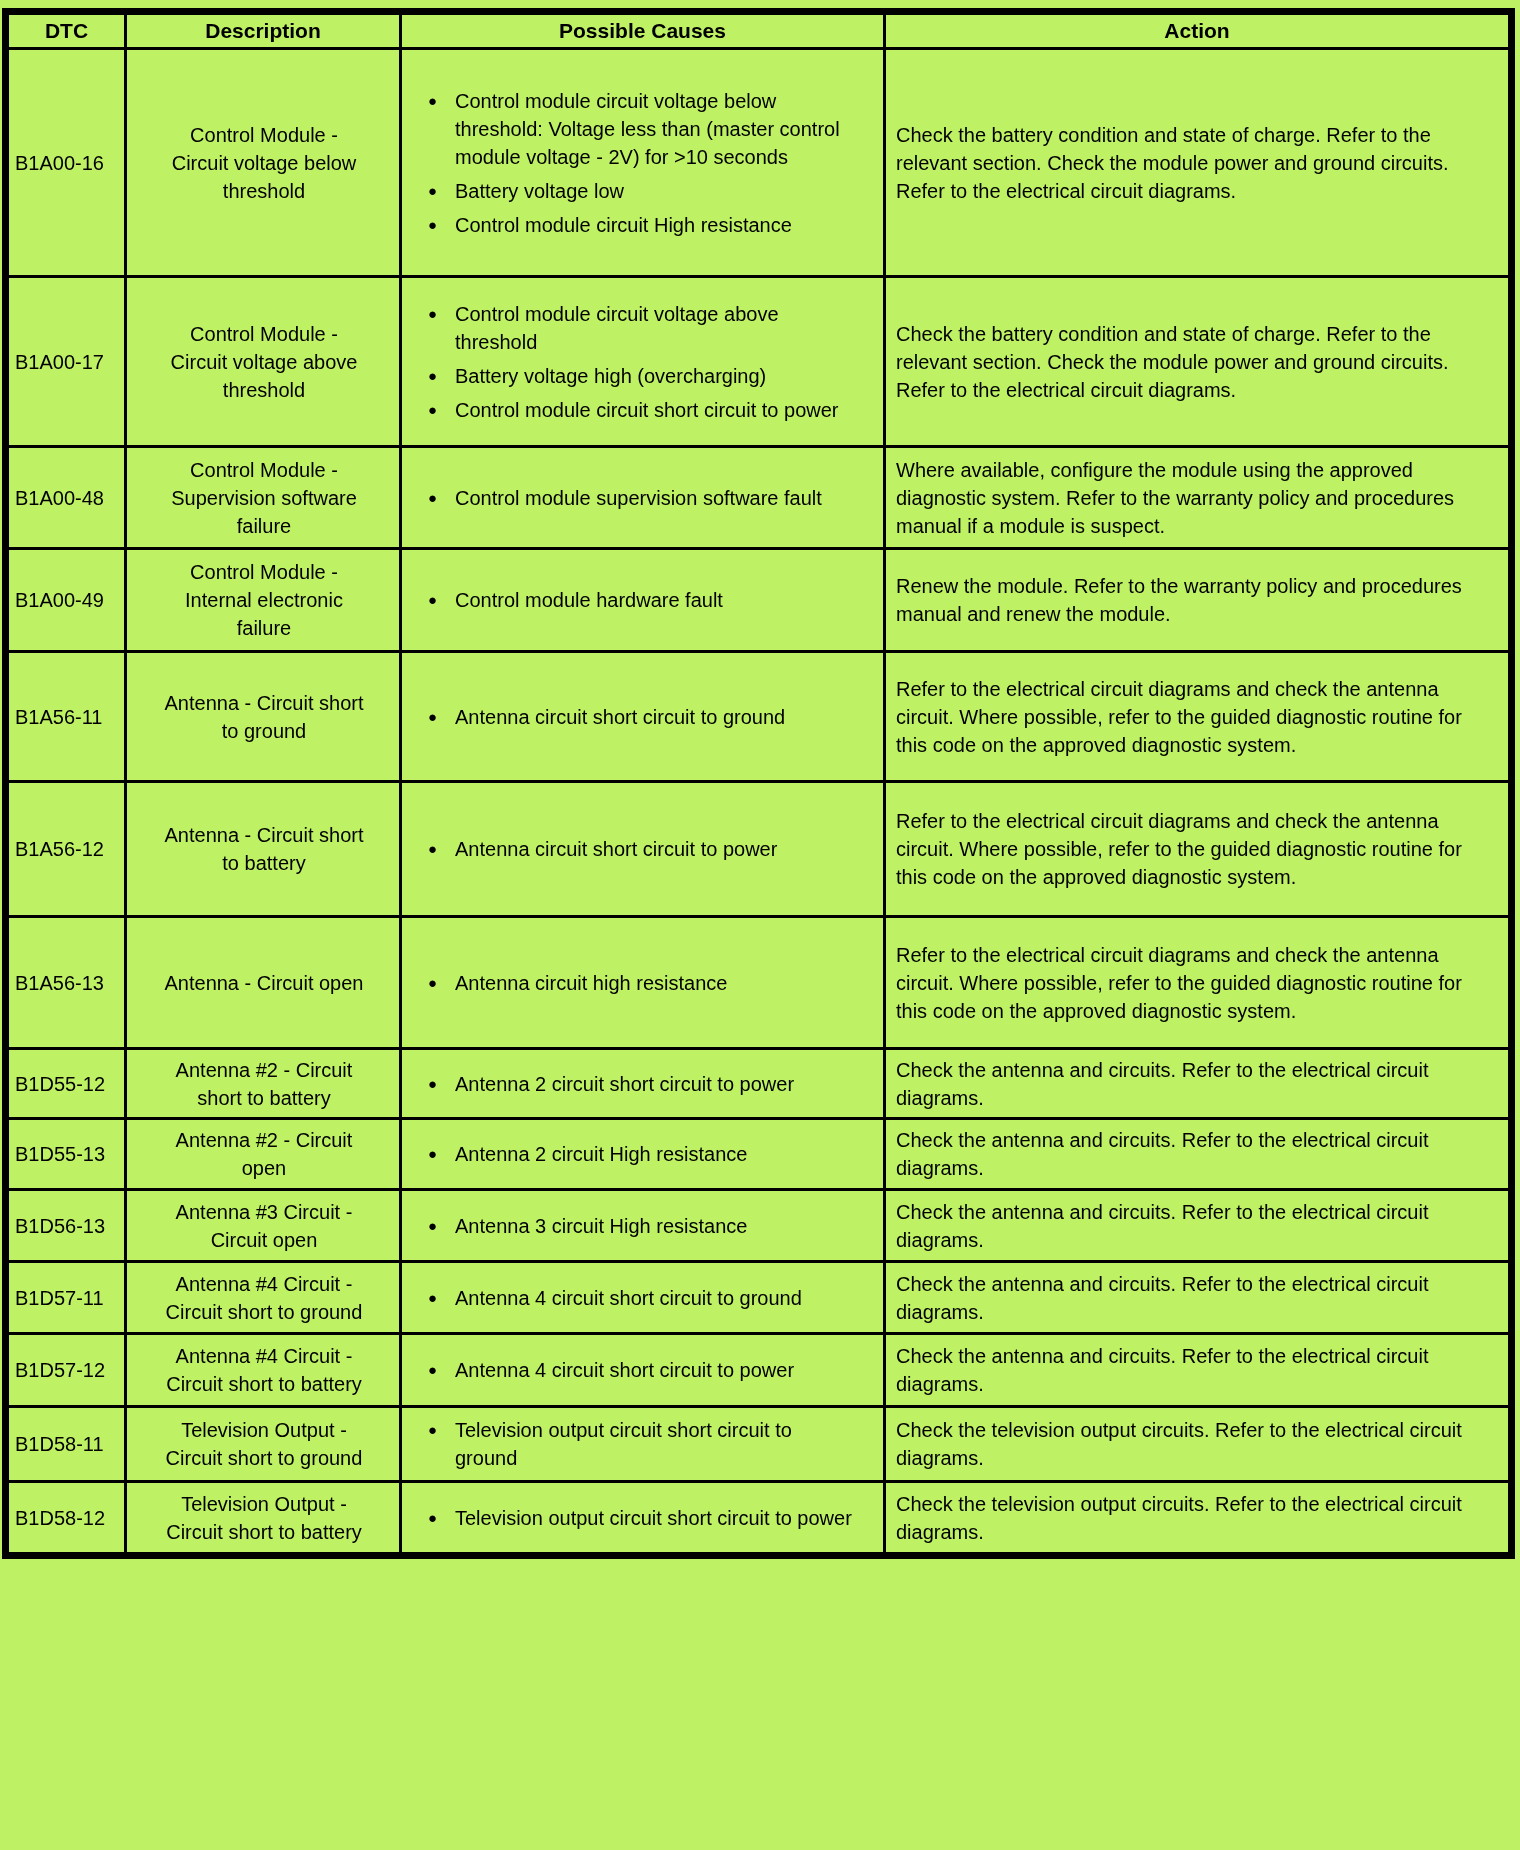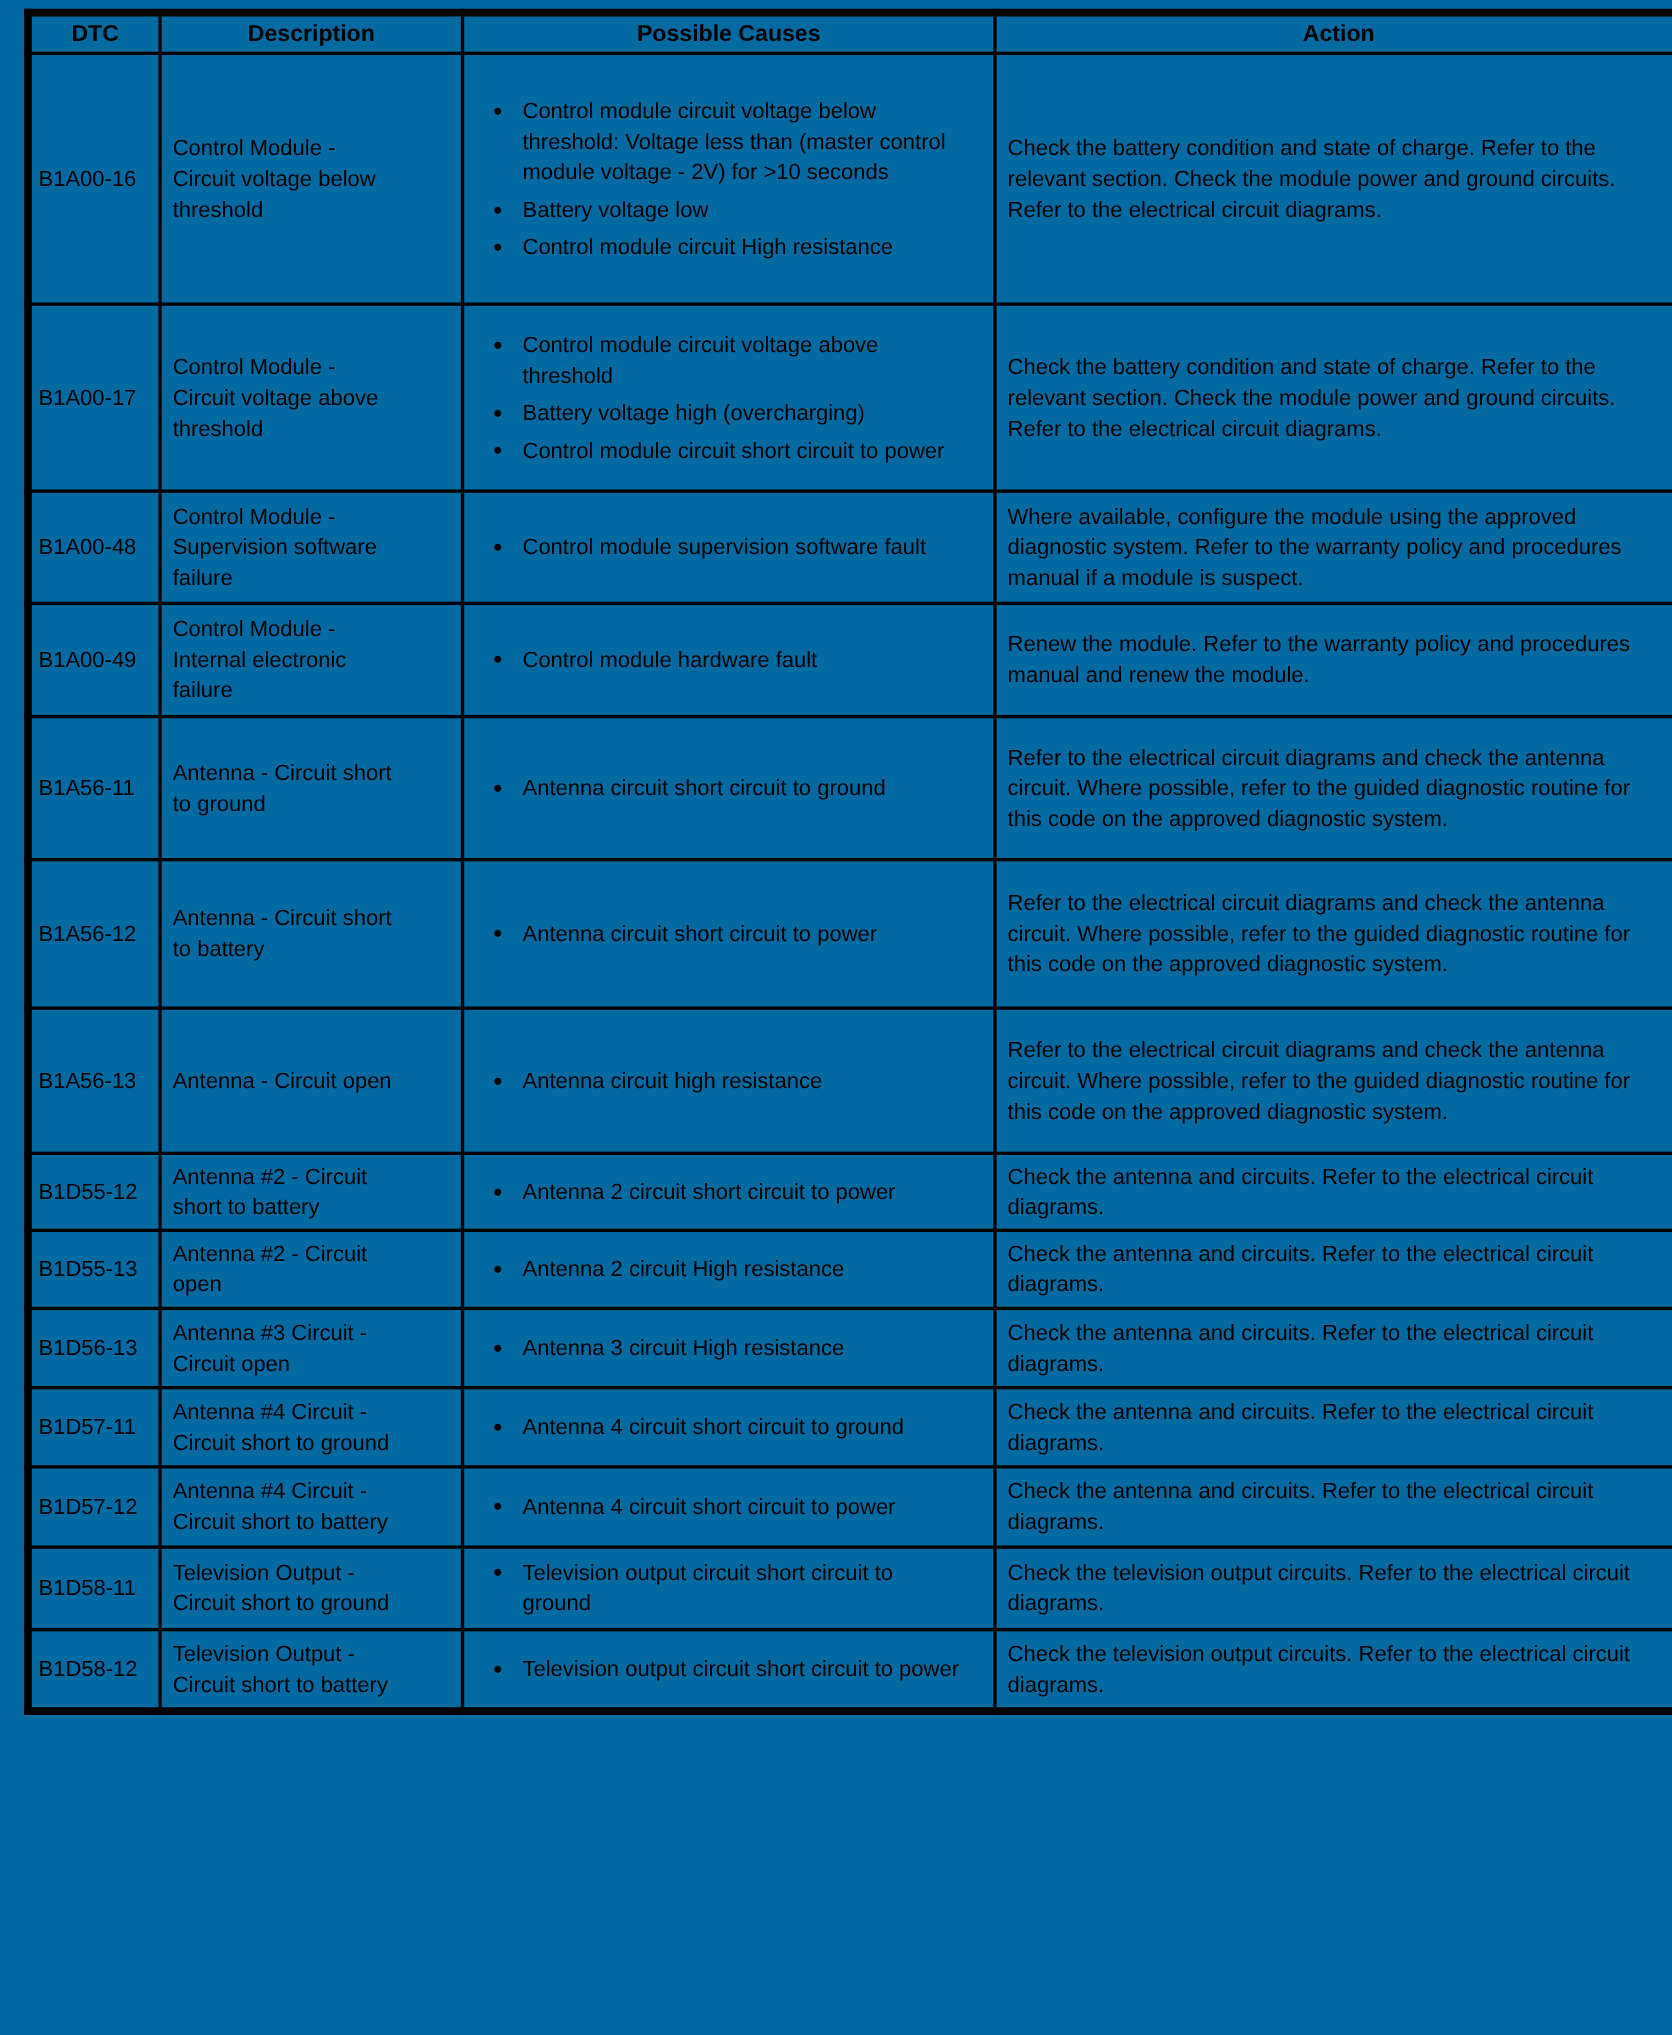--- a/index.html
+++ b/index.html
@@ -5,23 +5,23 @@
   html, body {
     margin: 0;
     padding: 0;
     background: #ffffff;
     font-family: "Liberation Sans", sans-serif;
     color: #000000;
   }
   .page {
     width: 1520px;
     height: 1850px;
-    background: #0369a1;
+    background: #bef264;
     box-sizing: border-box;
-    padding: 8px 22px;
+    padding: 8px 2px;
   }
   table.dtc-table {
     border-collapse: collapse;
     table-layout: fixed;
     width: 1506px;
     border: 7px solid #000000;
   }
   th, td {
     border: 3px solid #000000;
     vertical-align: middle;
@@ -31,21 +31,21 @@
     overflow: hidden;
   }
   thead tr { height: 37px; }
   th {
     font-weight: bold;
     font-size: 21px;
     text-align: center;
     padding: 2px 4px;
   }
   td.dtc   { text-align: left; padding: 2px 4px 2px 6px; }
-  td.desc  { text-align: left; padding: 4px 8px 4px 10px; white-space: pre-line; margin-top: 22px; }
+  td.desc  { text-align: center; padding: 4px 8px 4px 10px; white-space: pre-line; margin-top: 22px; }
   td.causes{ padding: 8px 10px 8px 0; }
   td.action{ text-align: left; padding: 4px 12px 4px 10px; }
 
   td.causes ul {
     list-style: none;
     margin: 0;
     padding: 0;
   }
   td.causes li {
     position: relative;

